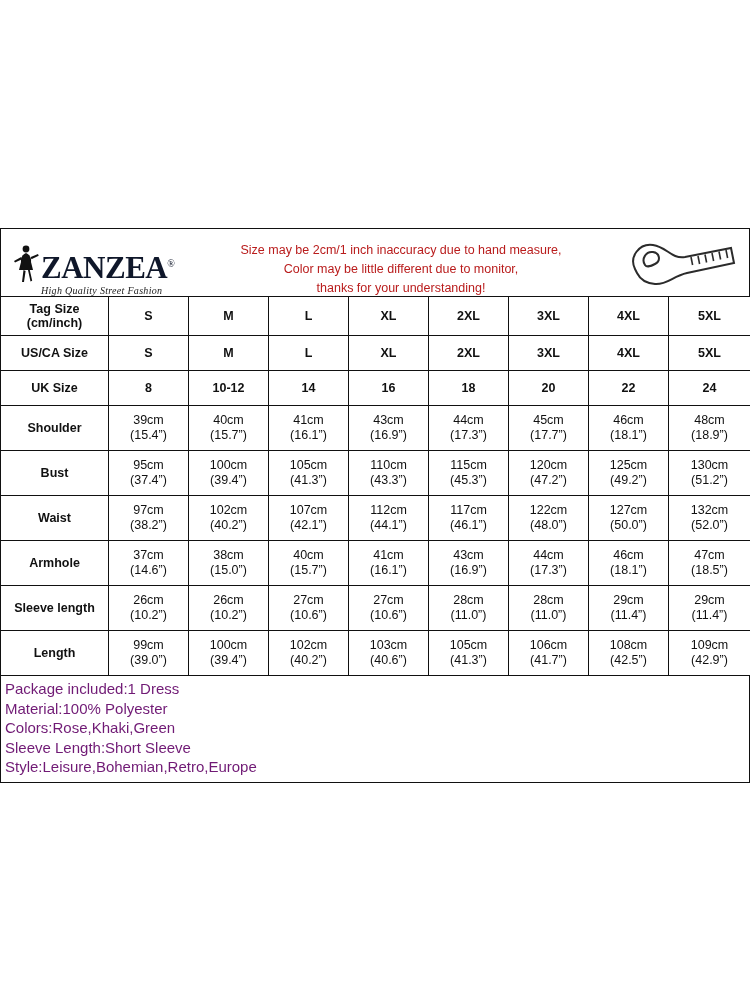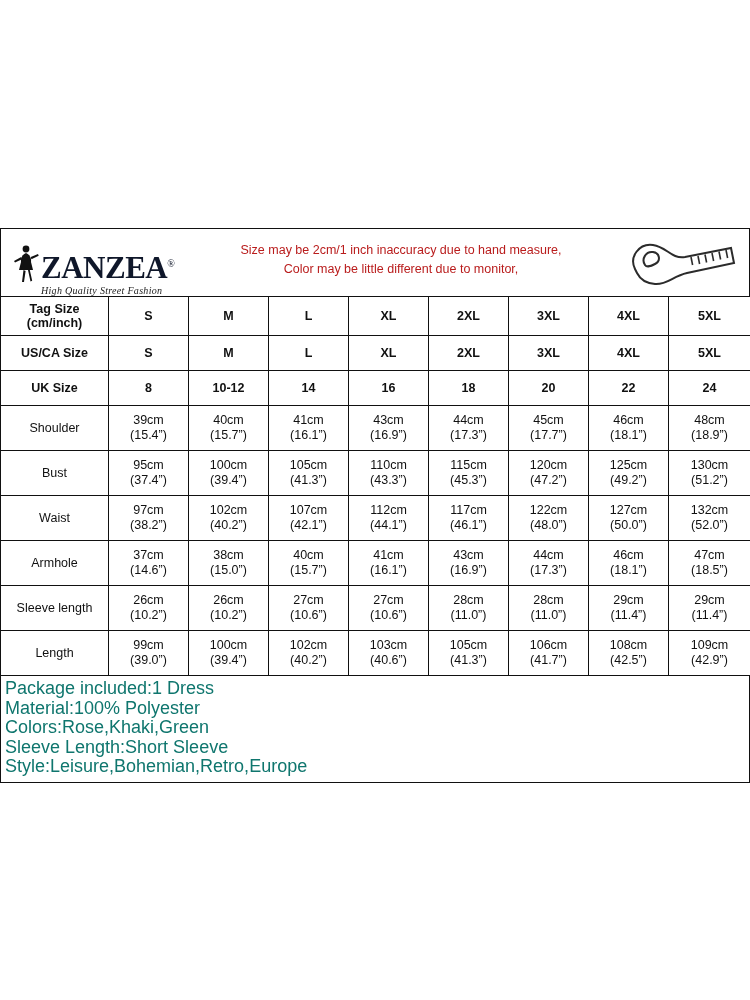--- a/index.html
+++ b/index.html
@@ -98,21 +98,21 @@
   table.size-table td, table.size-table th {
     border: 1px solid #111;
     font-size: 12.5px;
     color: #111;
     text-align: center;
     padding: 3px 1px;
     vertical-align: middle;
     background: #fff;
   }
   .rowhead {
-    font-weight: normal;
+    font-weight: bold;
     font-size: 12.5px;
     width: 108px;
   }
   .hdr-row td, .hdr-row th {
     height: 32px;
     font-weight: bold;
   }
   .hdr-row-2 td { height: 28px; }
   .meas-row td { height: 38px; line-height: 15px; }
   .cm { display: block; }
@@ -121,22 +121,22 @@
 
   .footer {
     border: 1px solid #111;
     border-top: none;
     box-sizing: border-box;
     width: 750px;
     padding: 3px 2px 5px 2px;
     background: #fff;
   }
   .footer div {
-    font-size: 18px;
-    color: #0f766e;
+    font-size: 15px;
+    color: #701a75;
     line-height: 19.5px;
     padding-left: 2px;
   }
 </style>
 </head>
 <body>
 
 <div id="page">
 
   <div class="chart-wrap">
@@ -157,20 +157,21 @@
             </svg>
           </span>
           <span class="brand-name"><span>ZANZEA</span><span class="brand-reg">®</span></span>
         </div>
         <div class="brand-tagline">High Quality Street Fashion</div>
       </div>
 
       <div class="header-notes">
         <div>Size may be 2cm/1 inch inaccuracy due to hand measure,</div>
         <div>Color may be little different due to monitor,</div>
+        <div>thanks for your understanding!</div>
       </div>
 
       <span class="tape">
         <svg width="110" height="56" viewBox="0 0 110 56" xmlns="http://www.w3.org/2000/svg">
           <path d="M8 34 C2 22, 12 8, 26 10 C40 12, 44 24, 58 22 L104 13 L107 28 L60 38 C46 41, 40 50, 28 49 C16 48, 12 42, 10 38 Z" fill="none" stroke="#2b2b2b" stroke-width="2"></path>
           <path d="M18 30 C14 24, 19 16, 26 17 C33 18, 34 26, 28 29 C24 31, 20 33, 18 30 Z" fill="none" stroke="#2b2b2b" stroke-width="2"></path>
           <g stroke="#2b2b2b" stroke-width="1.6">
             <line x1="64" y1="22" x2="65.6" y2="30"></line>
             <line x1="71" y1="21" x2="72.6" y2="29"></line>
             <line x1="78" y1="19.5" x2="79.6" y2="27.5"></line>

